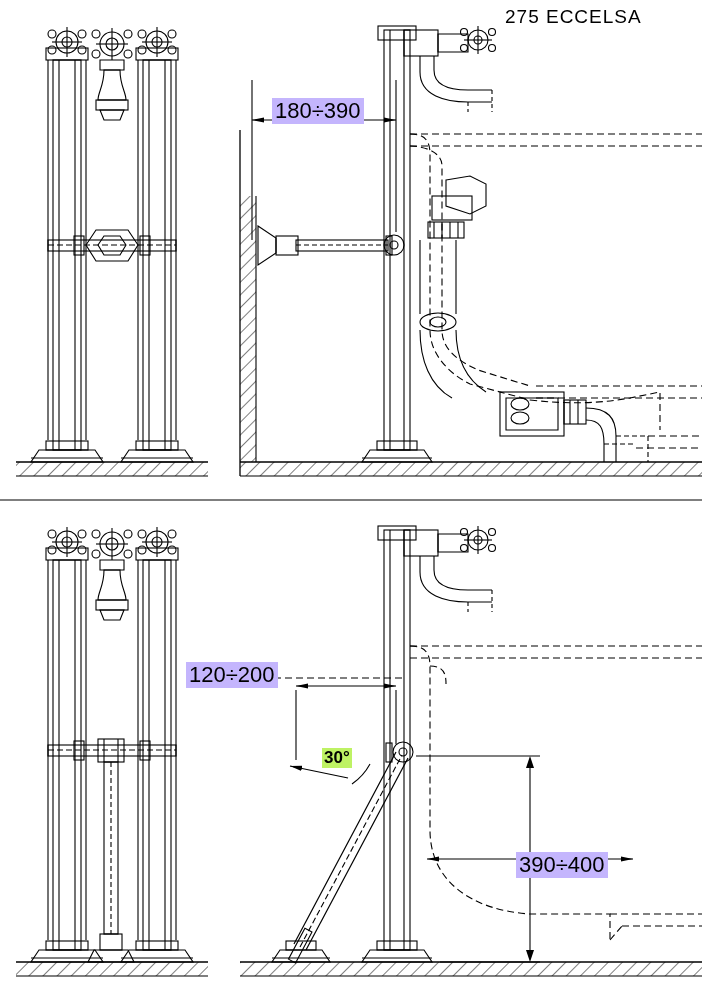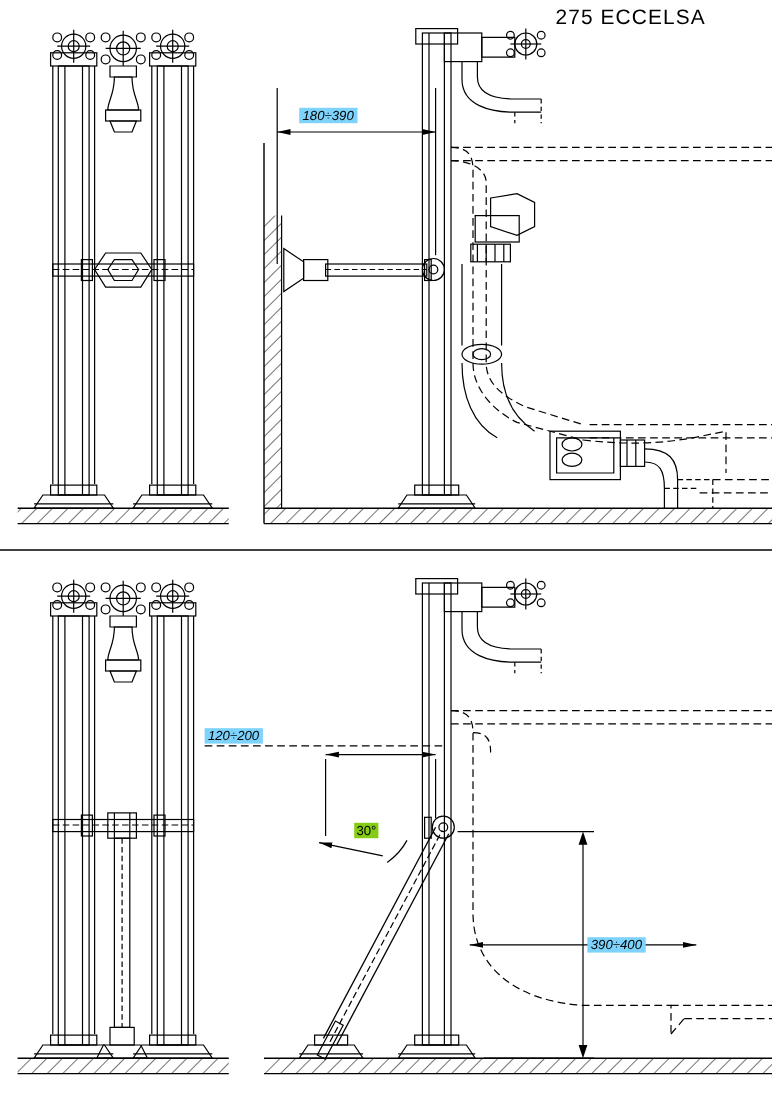--- a/index.html
+++ b/index.html
@@ -1,21 +1,21 @@
 <!DOCTYPE html>
 <html><head>
 <meta charset="utf-8">
 <style>
   html,body{margin:0;padding:0;background:#ffffff;}
   body{width:702px;height:998px;position:relative;font-family:"Liberation Sans",sans-serif;color:#000;}
   #sheet{position:absolute;left:0;top:0;width:702px;height:998px;overflow:hidden;}
   svg{position:absolute;left:0;top:0;}
   .ttl{position:absolute;font-size:19px;letter-spacing:1px;}
-  .dimtxt{position:absolute;font-size:12px;background:#7dd3fc;padding:0 3px;font-style:italic;}
-  .angtxt{position:absolute;font-size:12px;background:#84cc16;padding:0 2px;}
+  .dimtxt{position:absolute;font-size:22px;background:#c4b5fd;padding:0 3px;}
+  .angtxt{position:absolute;font-size:17px;background:#bef264;padding:0 2px;font-weight:bold;}
 </style>
 </head>
 <body>
 
 <div id="sheet">
 
   <svg width="702" height="998" viewBox="0 0 702 998">
     <defs>
       <pattern id="hatchground" width="10" height="10" patternUnits="userSpaceOnUse" patternTransform="rotate(45)">
         <line x1="0" y1="0" x2="0" y2="10" stroke="#000" stroke-width="1"></line>
@@ -331,17 +331,17 @@
       <path d="M530 962 L526 950 L534 950 Z" fill="#000" stroke="none"></path>
     </g>
   </svg>
 
   <div class="ttl" style="left:505px;top:6px;">275  ECCELSA</div>
 
   <div class="dimtxt" style="left:272px;top:98px;">180÷390</div>
 
   <div class="dimtxt" style="left:186px;top:662px;">120÷200</div>
 
-  <div class="dimtxt" style="left:516px;top:852px;margin-left:18px;">390÷400</div>
+  <div class="dimtxt" style="left:516px;top:852px;">390÷400</div>
 
   <div class="angtxt" style="left:322px;top:748px;">30°</div>
 
 </div>
 
 </body></html>

